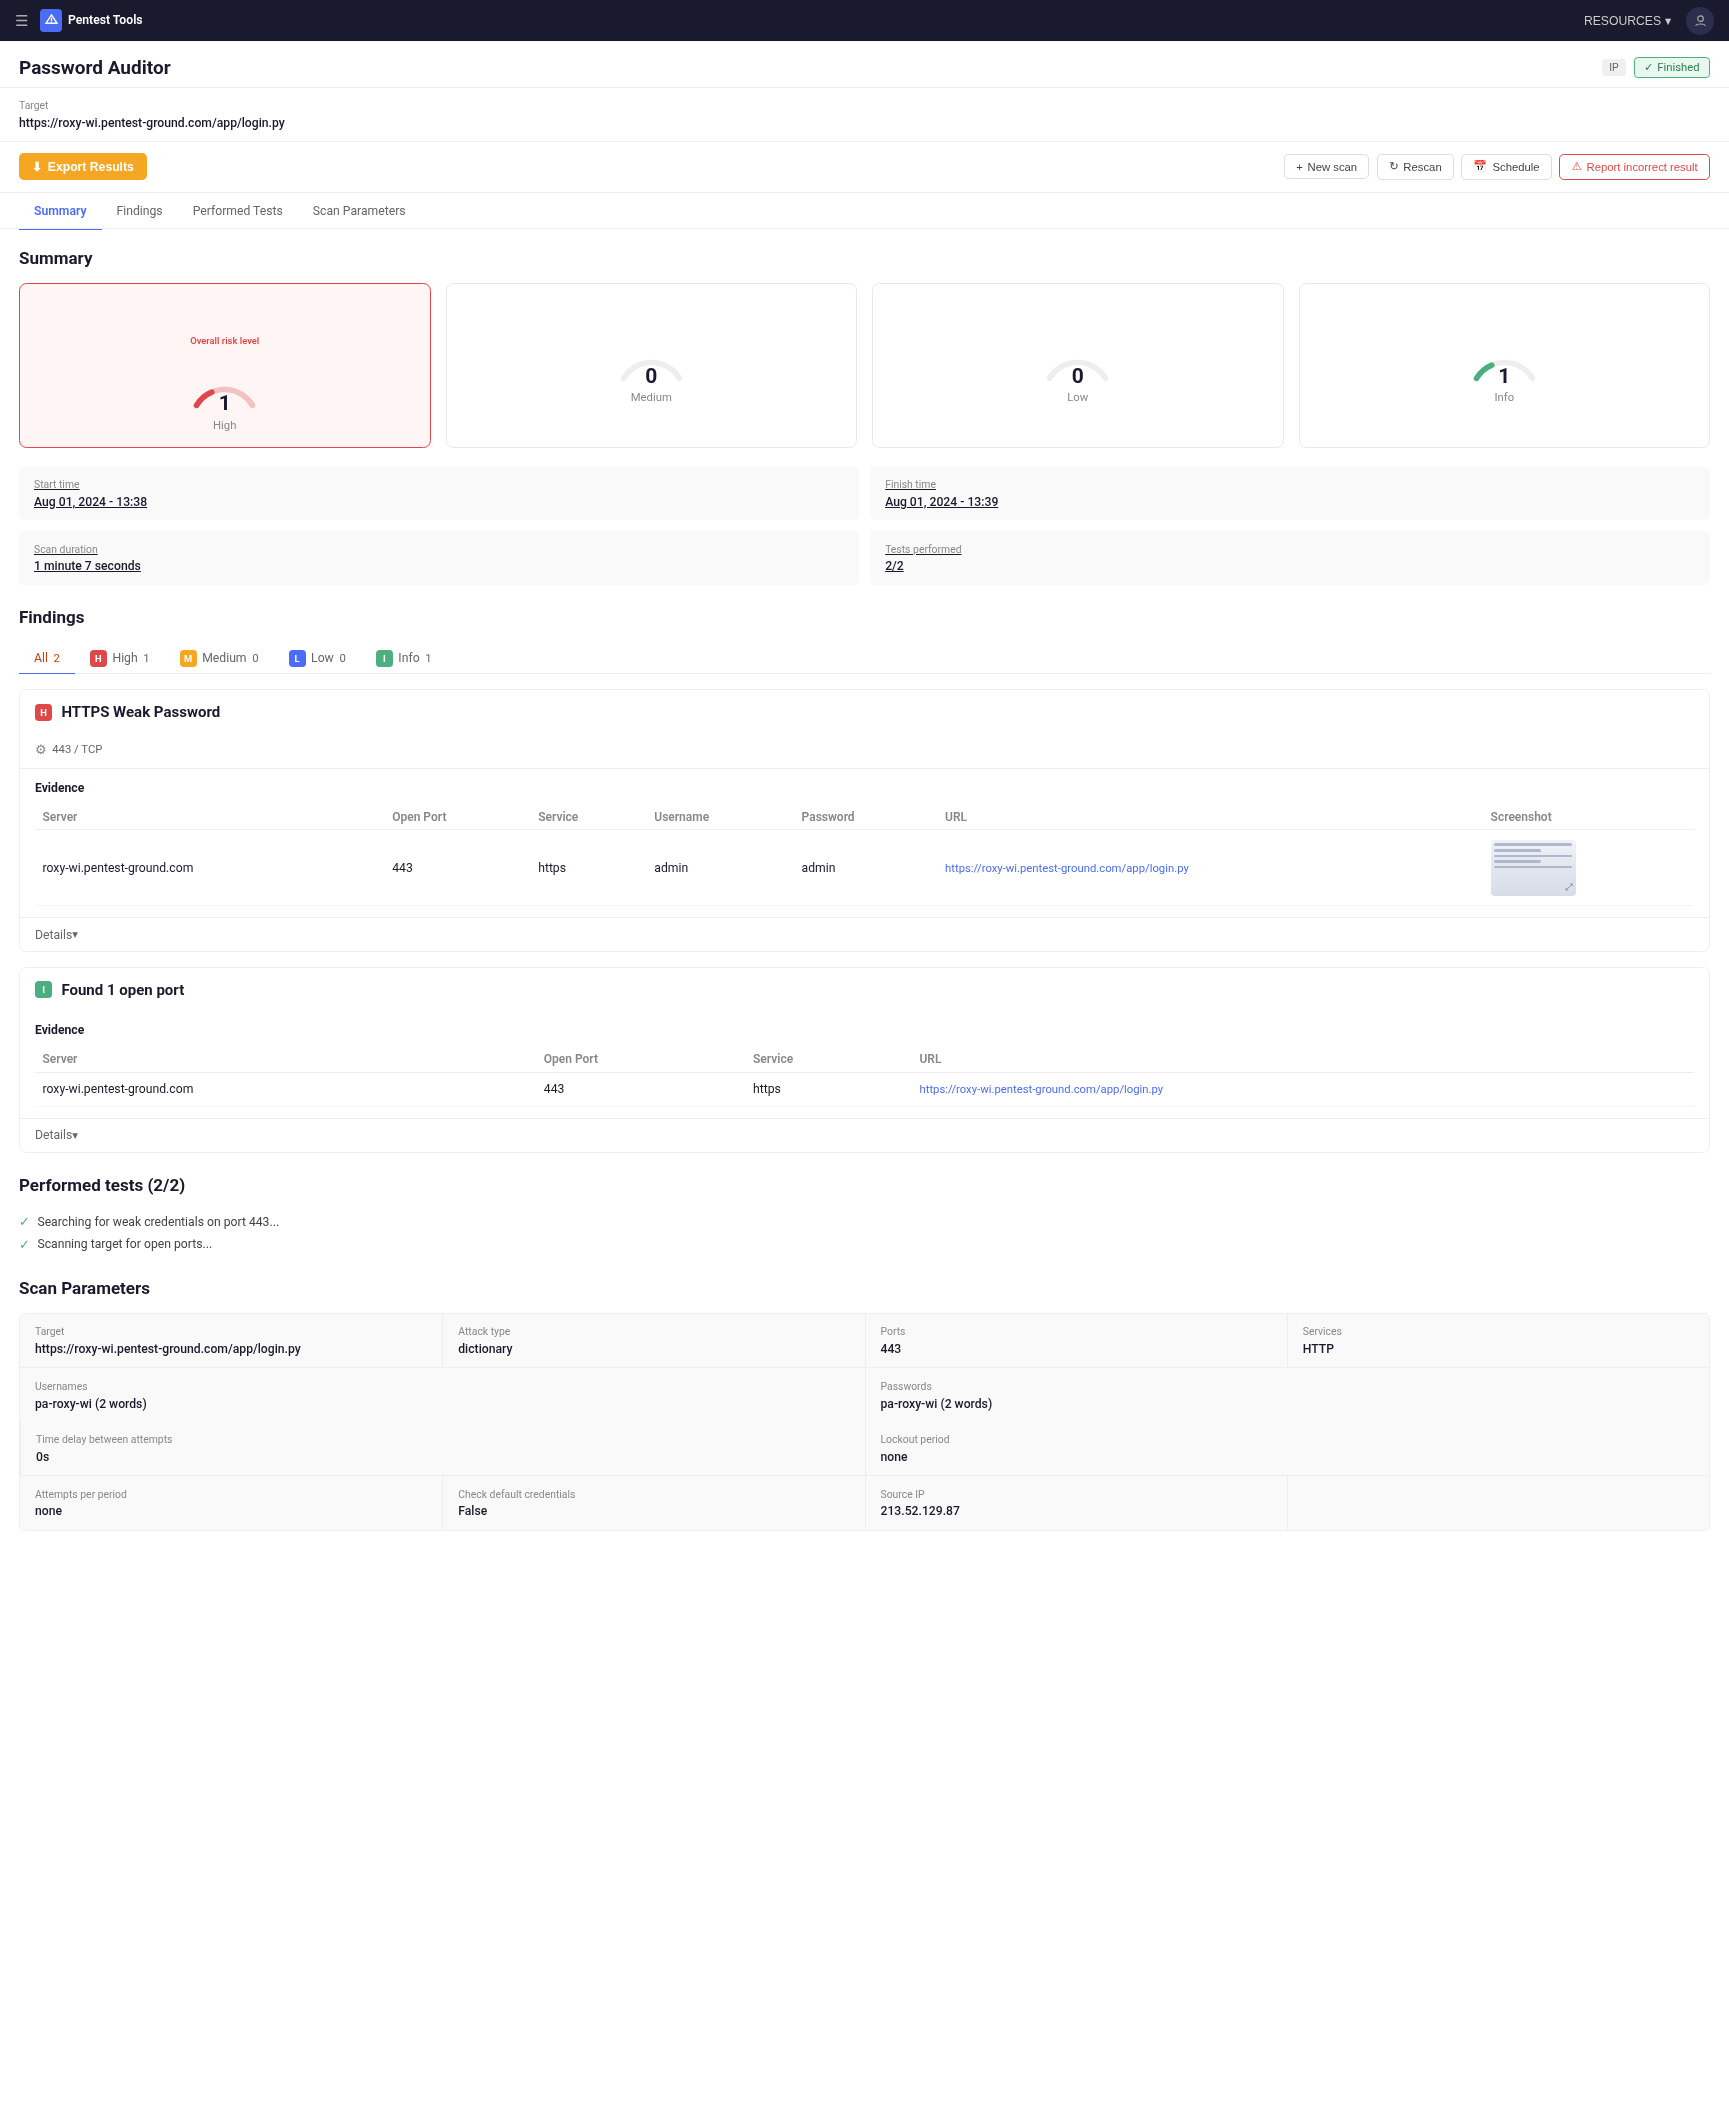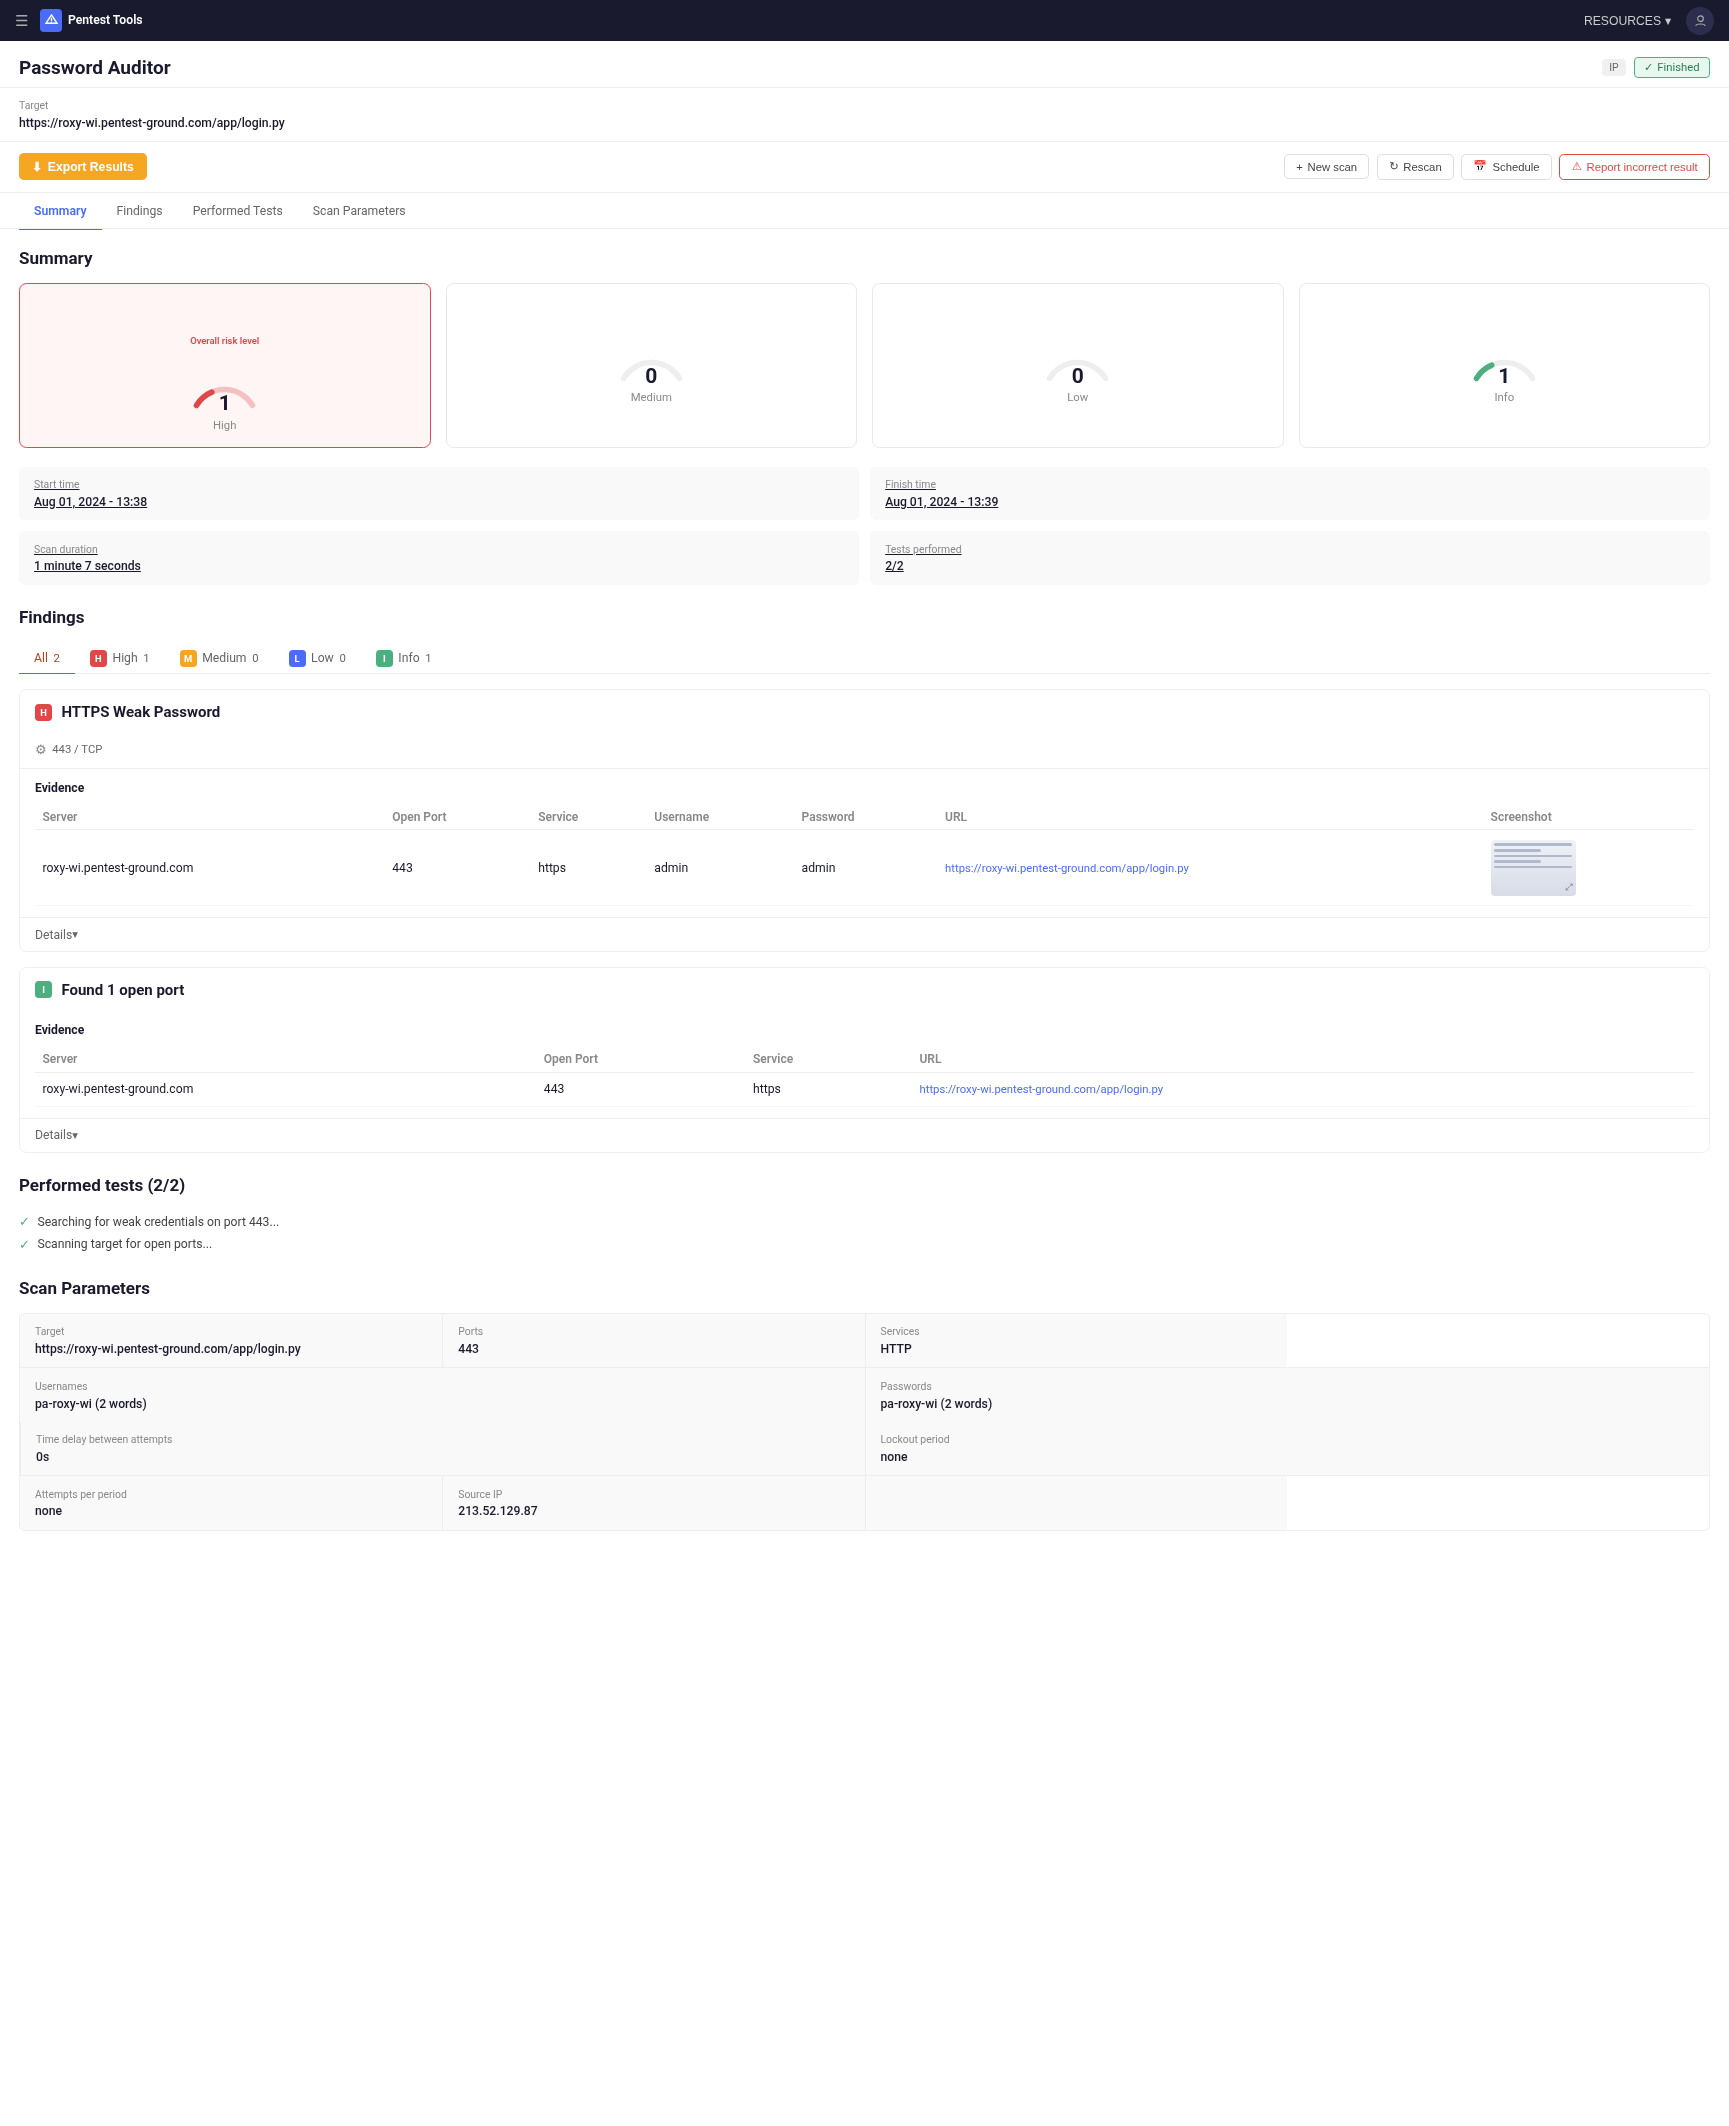--- a/index.html
+++ b/index.html
@@ -409,20 +409,24 @@
     <div class="params-section">
       <h2 class="section-title">Scan Parameters</h2>
       <div style="border:0.9px solid #eee; border-radius:5.6px; overflow:hidden;">
 
         <div style="display:grid; grid-template-columns:1fr 1fr 1fr 1fr; border-bottom:0.9px solid #eee;">
           <div class="param-cell">
             <div class="param-label">Target</div>
             <div class="param-value">https://roxy-wi.pentest-ground.com/app/login.py</div>
           </div>
           <div class="param-cell" style="border-left:0.9px solid #eee;">
+            <div class="param-label">Attack type</div>
+            <div class="param-value">dictionary</div>
+          </div>
+          <div class="param-cell" style="border-left:0.9px solid #eee;">
             <div class="param-label">Ports</div>
             <div class="param-value">443</div>
           </div>
           <div class="param-cell" style="border-left:0.9px solid #eee;">
             <div class="param-label">Services</div>
             <div class="param-value">HTTP</div>
           </div>
         </div>
 
         <div style="display:grid; grid-template-columns:1fr 1fr; border-bottom:0.9px solid #eee;">
@@ -443,20 +447,24 @@
             <div class="param-value">none</div>
           </div>
         </div>
 
         <div style="display:grid; grid-template-columns:1fr 1fr 1fr 1fr;">
           <div class="param-cell">
             <div class="param-label">Attempts per period</div>
             <div class="param-value">none</div>
           </div>
           <div class="param-cell" style="border-left:0.9px solid #eee;">
+            <div class="param-label">Check default credentials</div>
+            <div class="param-value">False</div>
+          </div>
+          <div class="param-cell" style="border-left:0.9px solid #eee;">
             <div class="param-label">Source IP</div>
             <div class="param-value">213.52.129.87</div>
           </div>
           <div class="param-cell" style="border-left:0.9px solid #eee;"></div>
         </div>
       </div>
     </div>
 
   </div>
 </div>

